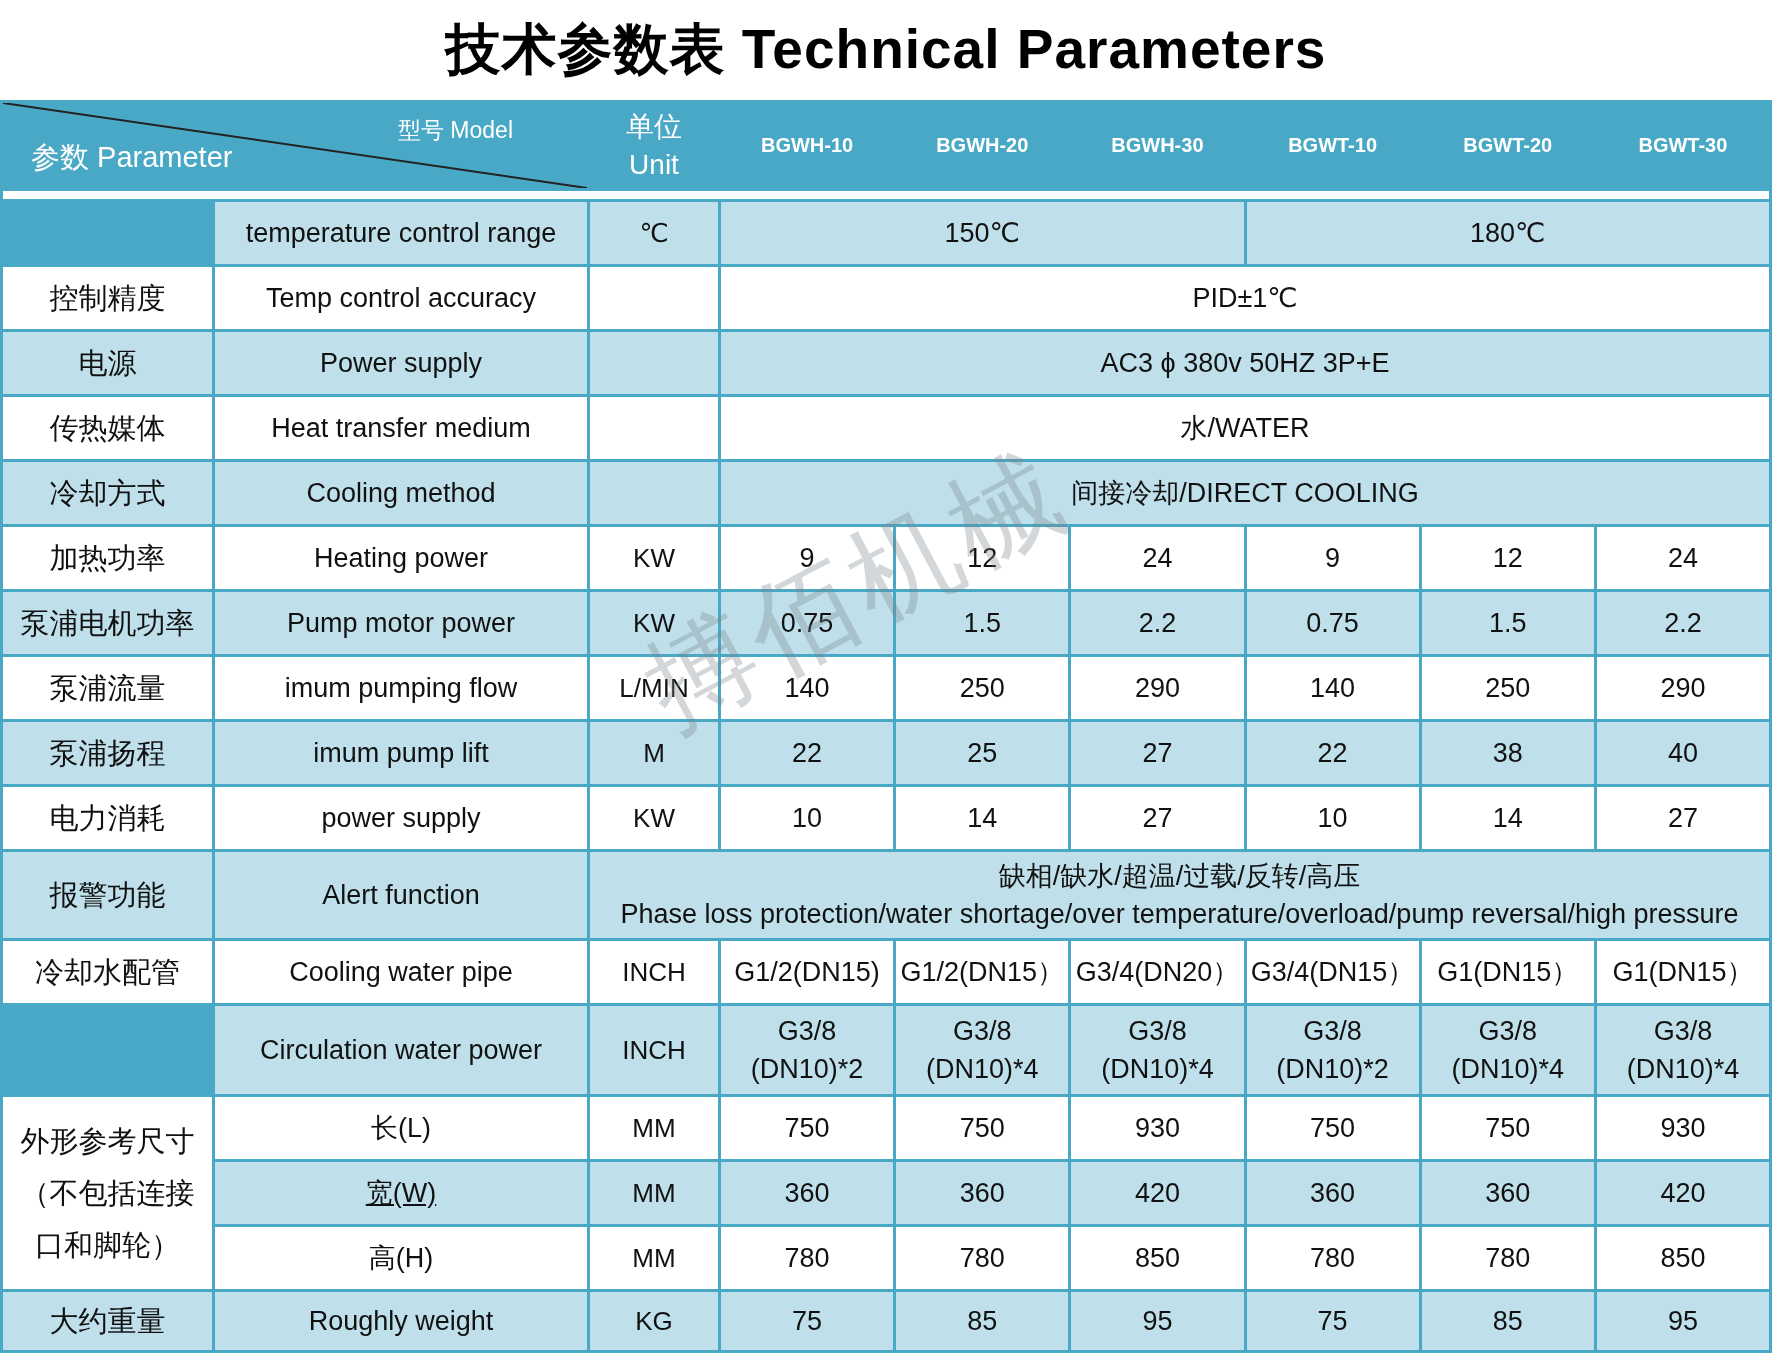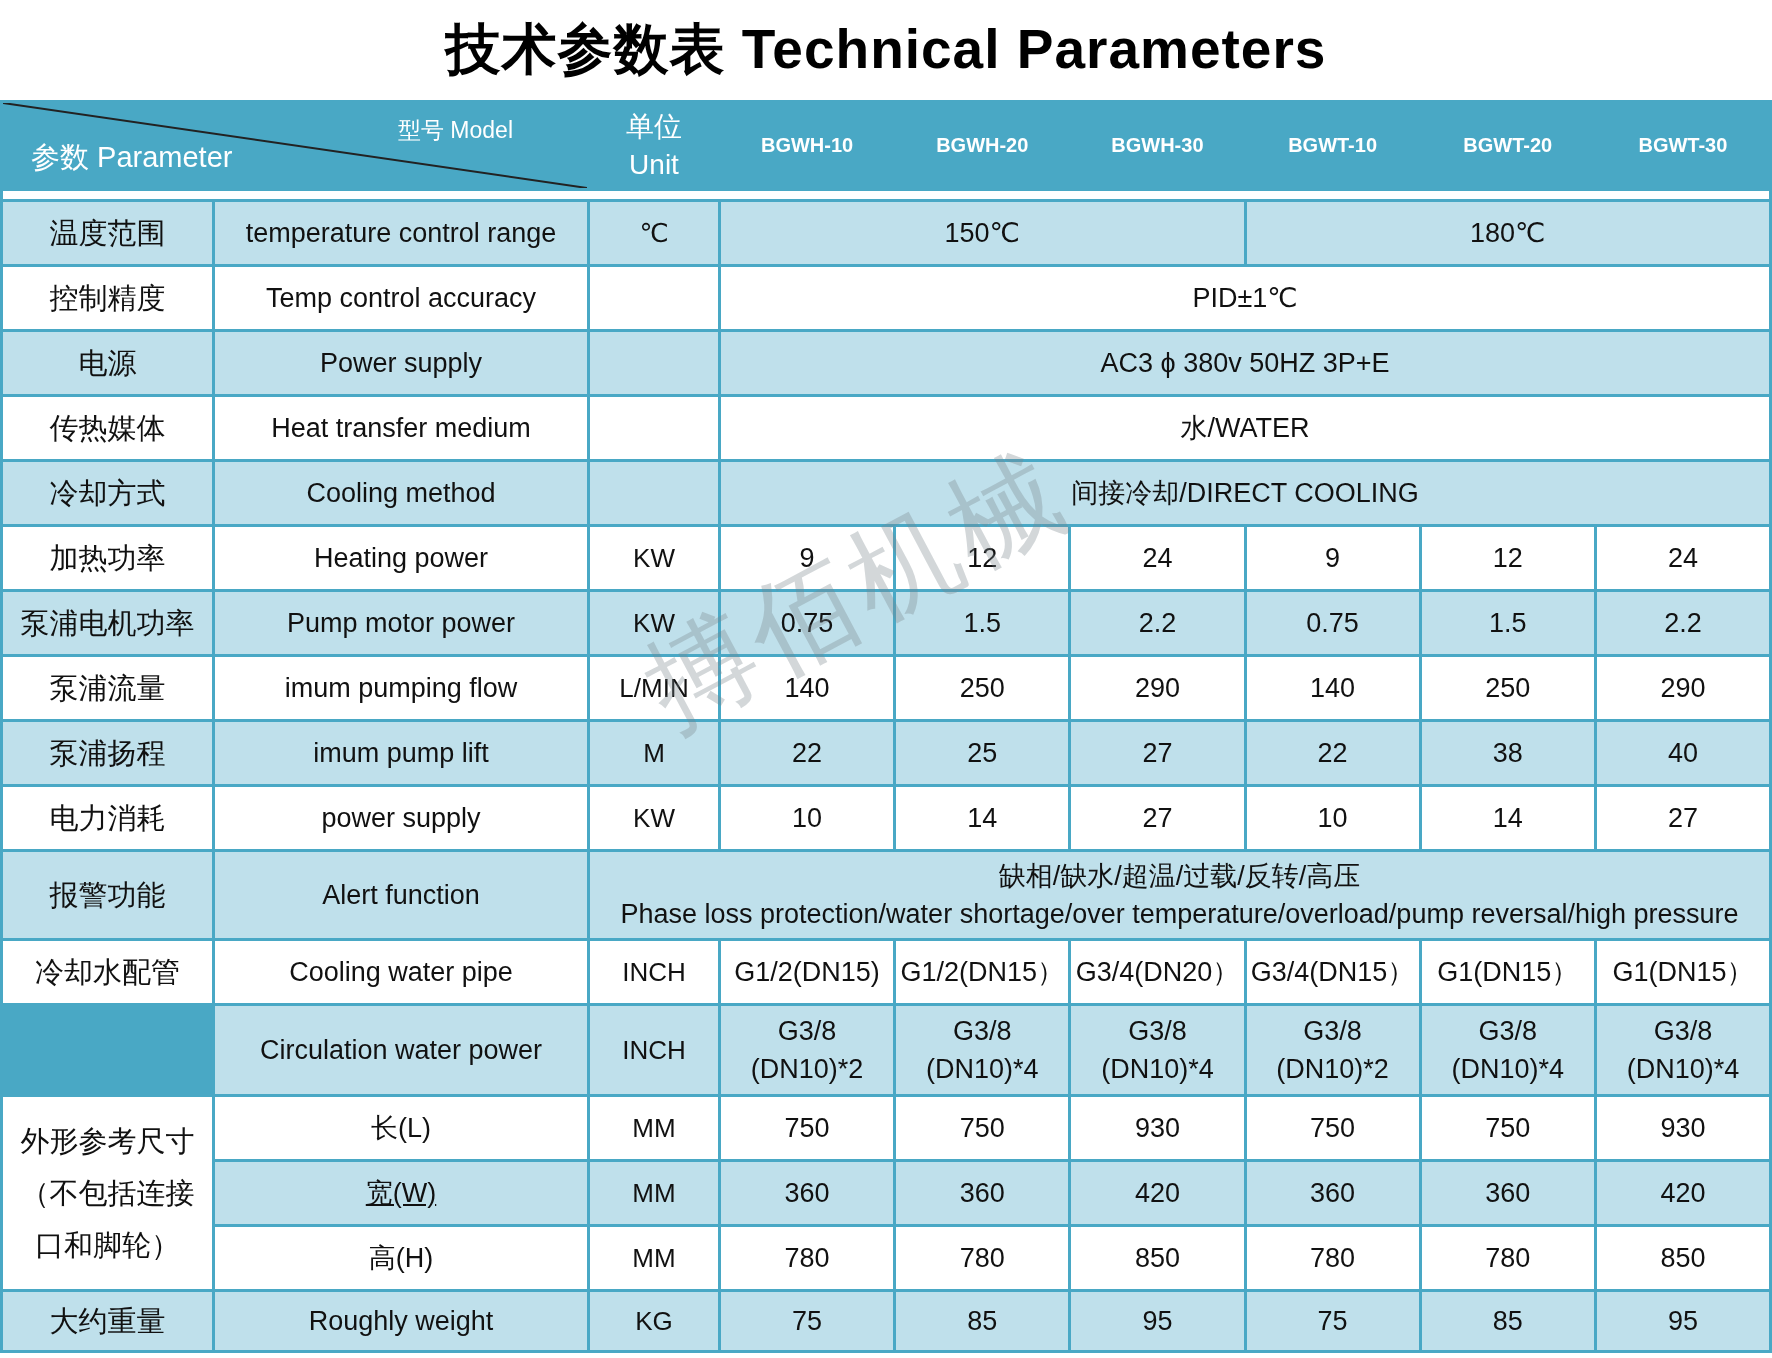--- a/index.html
+++ b/index.html
@@ -51,21 +51,20 @@
       <div>Unit</div>
     </div>
     <div class="hcell hmodel" style="grid-column:4;grid-row:1">BGWH-10</div>
     <div class="hcell hmodel" style="grid-column:5;grid-row:1">BGWH-20</div>
     <div class="hcell hmodel" style="grid-column:6;grid-row:1">BGWH-30</div>
     <div class="hcell hmodel" style="grid-column:7;grid-row:1">BGWT-10</div>
     <div class="hcell hmodel" style="grid-column:8;grid-row:1">BGWT-20</div>
     <div class="hcell hmodel" style="grid-column:9;grid-row:1">BGWT-30</div>
     <div class="whiteband"></div>
 
-  <div class="cell cn shade" style="grid-area: 3 / 1 / auto / span 1;">温度范围</div>
       <div class="cell en shade" style="grid-area: 3 / 2 / auto / span 1;">temperature control range</div>
       <div class="cell unit shade" style="grid-area: 3 / 3 / auto / span 1;">℃</div>
       <div class="cell val shade" style="grid-area: 3 / 4 / auto / span 3;">150℃</div>
       <div class="cell val shade" style="grid-area: 3 / 7 / auto / span 3;">180℃</div>
       <div class="cell cn" style="grid-area: 4 / 1 / auto / span 1;">控制精度</div>
       <div class="cell en" style="grid-area: 4 / 2 / auto / span 1;">Temp control accuracy</div>
       <div class="cell unit" style="grid-area: 4 / 3 / auto / span 1;"></div>
       <div class="cell val" style="grid-area: 4 / 4 / auto / span 6;">PID±1℃</div>
       <div class="cell cn shade" style="grid-area: 5 / 1 / auto / span 1;">电源</div>
       <div class="cell en shade" style="grid-area: 5 / 2 / auto / span 1;">Power supply</div>

